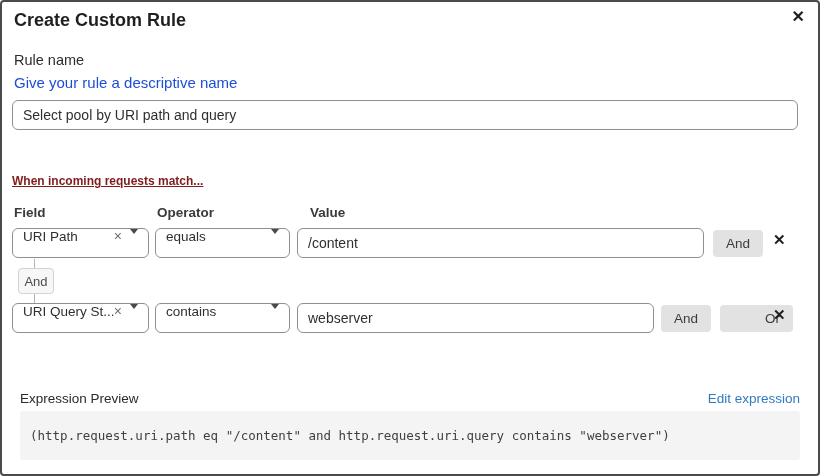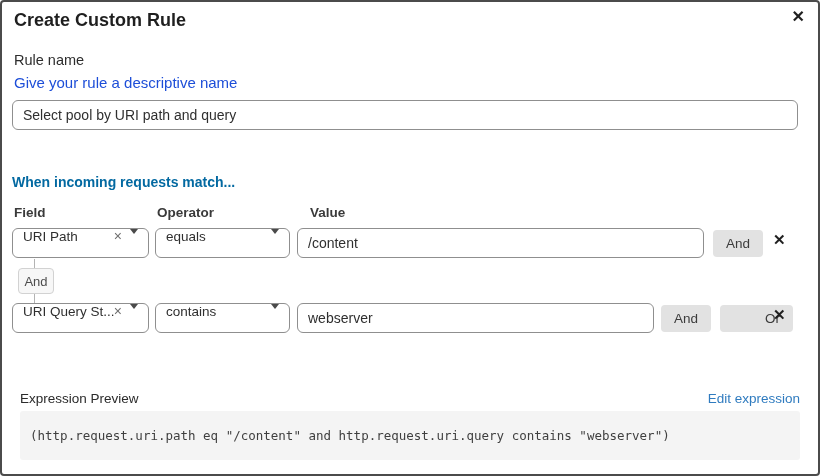--- a/index.html
+++ b/index.html
@@ -42,21 +42,21 @@
     background: #fff;
     font-family: "Liberation Sans", sans-serif;
     font-size: 14px;
     color: #2f2f2f;
     padding: 4px 10px;
     outline: none;
     display: block;
   }
 
   .section-heading {
-    font-size: 14px; font-weight: 700; color: #0369a1;
+    font-size: 12px; font-weight: 700; color: #7f1d1d; text-decoration: underline;
   }
   .col-label {
     font-size: 13.5px; color: #3a3a3a; font-weight: bold;
   }
 
   .select-box {
     border: 1px solid #8f8f8f;
     border-radius: 6px;
     background: #fff;
     height: 30px;

